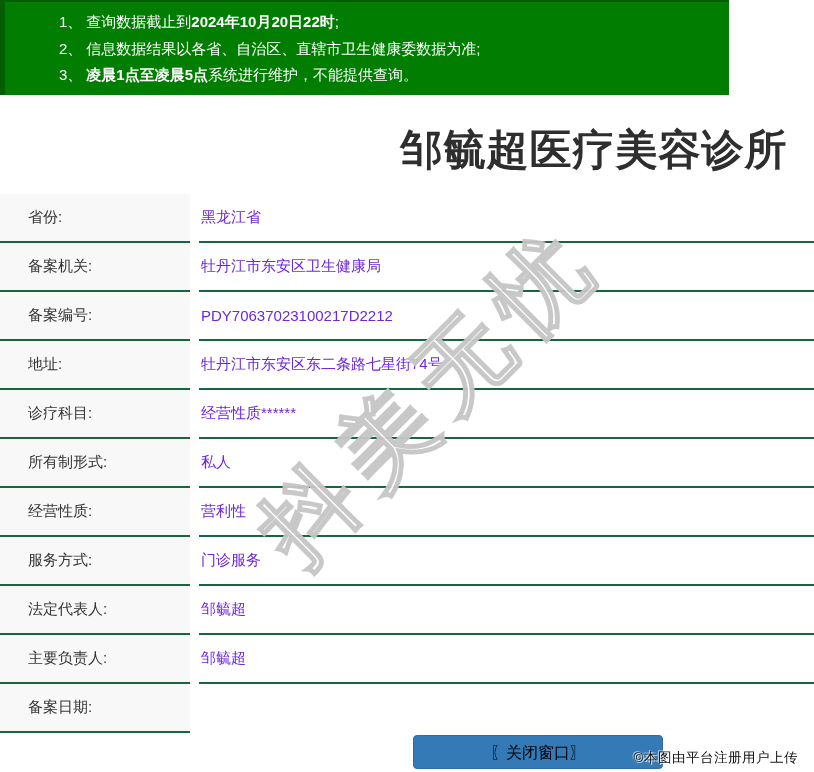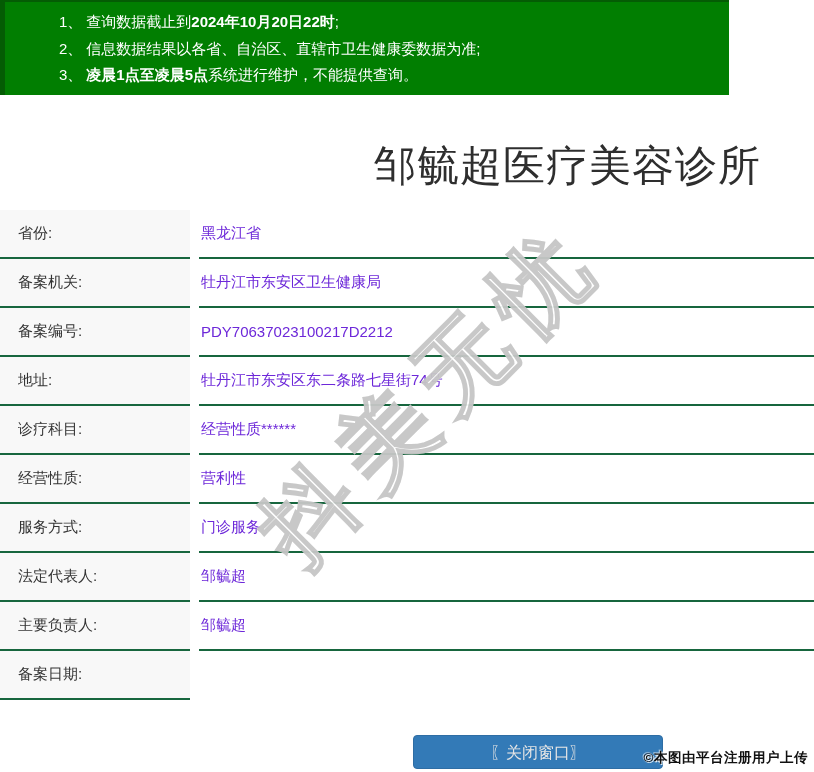--- a/index.html
+++ b/index.html
@@ -23,37 +23,38 @@
   }
   .notice-line {
     font-size:15px; line-height:26.5px;
     white-space:nowrap;
   }
   .notice-line .num { margin-right:4px; }
   .notice-line .seg-bold { font-weight:bold; }
 
   
   .page-title {
-    margin:43px 0 0 374px;
-    font-size:42px; font-weight:400;
+    margin:27px 0 0 374px;
+    font-size:42px; font-weight:700;
     letter-spacing:1px;
     color:#2e2e2e;
     white-space:nowrap;
+    text-align:center;
   }
 
   
   .info-table { margin-top:16px; position:relative; z-index:1; }
   .info-row { display:flex; height:49px; }
   .cell-label {
     box-sizing:border-box;
     width:190px; margin-right:9px;
     background:#f8f8f8;
     border-bottom:2px solid #17663e;
     display:flex; align-items:center;
-    padding-left:18px;
+    padding-left:28px;
     font-size:15px; color:#333;
   }
   .cell-value {
     box-sizing:border-box;
     flex:1;
     border-bottom:2px solid #17663e;
     display:flex; align-items:center;
     padding-left:2px;
     font-size:15px; color:#6d28d9;
   }
@@ -74,32 +75,32 @@
   }
 
   
   .btn-close {
     position:absolute; left:413px; top:735px;
     box-sizing:border-box;
     width:250px; height:34px;
     background:#337ab7;
     border:1px solid #2e6da4;
     border-radius:4px;
-    color:#e5e5e5;
+    color:#000000;
     font-size:16px;
     text-align:center; line-height:32px;
     cursor:pointer;
     font-family:inherit;
     display:block;
   }
 
   
   .copyright-stamp {
-    position:absolute; right:6px; top:749px;
-    font-size:13.5px; font-weight:700;
+    position:absolute; right:16px; top:749px;
+    font-size:13.5px; font-weight:400;
     letter-spacing:0.5px;
     color:#101010;
     text-shadow:1px 1px 0 rgba(255,255,255,.9), -1px -1px 0 rgba(255,255,255,.6), 0 0 2px rgba(255,255,255,.7);
     white-space:nowrap;
   }
 </style>
 </head>
 <body>
 
 <div class="notice-bar">
@@ -135,20 +136,24 @@
   </div>
     <div class="info-row">
     <div class="cell-label">地址:</div>
     <div class="cell-value">牡丹江市东安区东二条路七星街74号</div>
   </div>
     <div class="info-row">
     <div class="cell-label">诊疗科目:</div>
     <div class="cell-value">经营性质******</div>
   </div>
     <div class="info-row">
+    <div class="cell-label">所有制形式:</div>
+    <div class="cell-value">私人</div>
+  </div>
+    <div class="info-row">
     <div class="cell-label">经营性质:</div>
     <div class="cell-value">营利性</div>
   </div>
     <div class="info-row">
     <div class="cell-label">服务方式:</div>
     <div class="cell-value">门诊服务</div>
   </div>
     <div class="info-row">
     <div class="cell-label">法定代表人:</div>
     <div class="cell-value">邹毓超</div>

